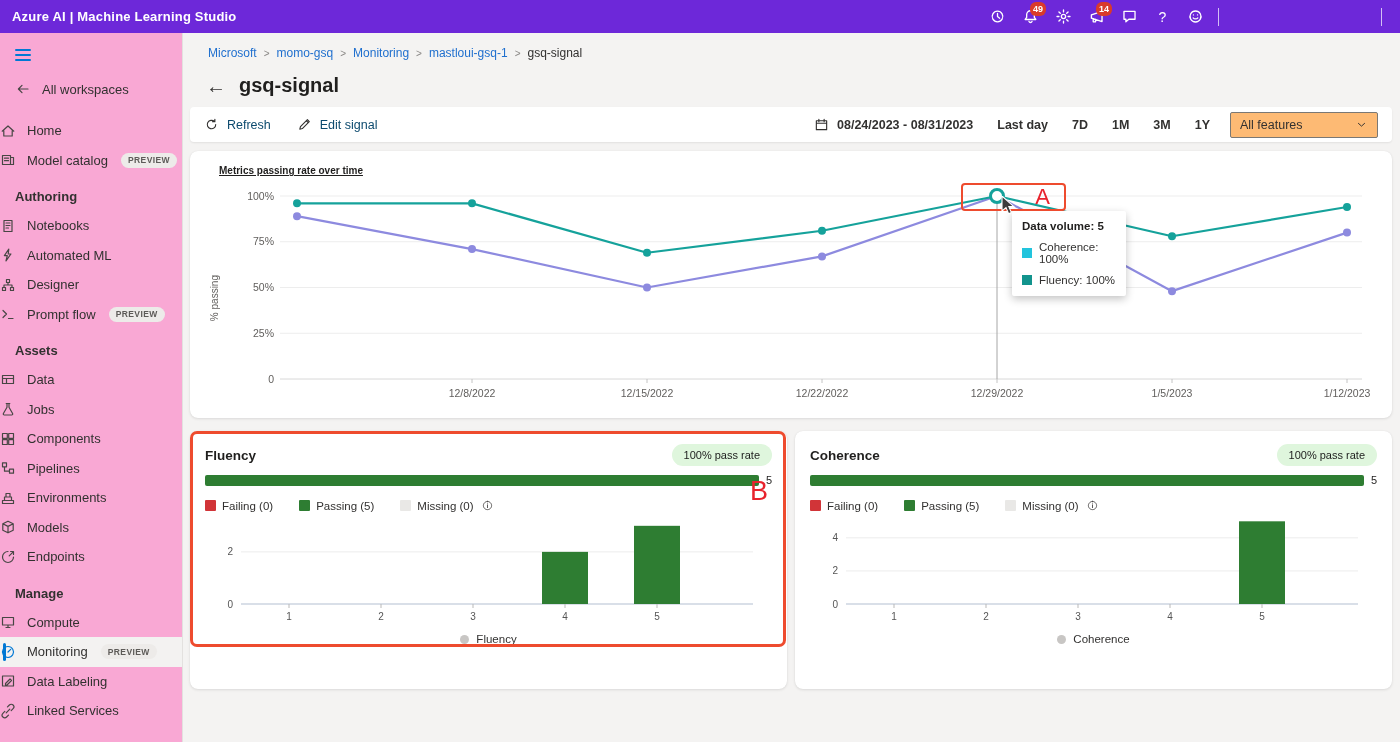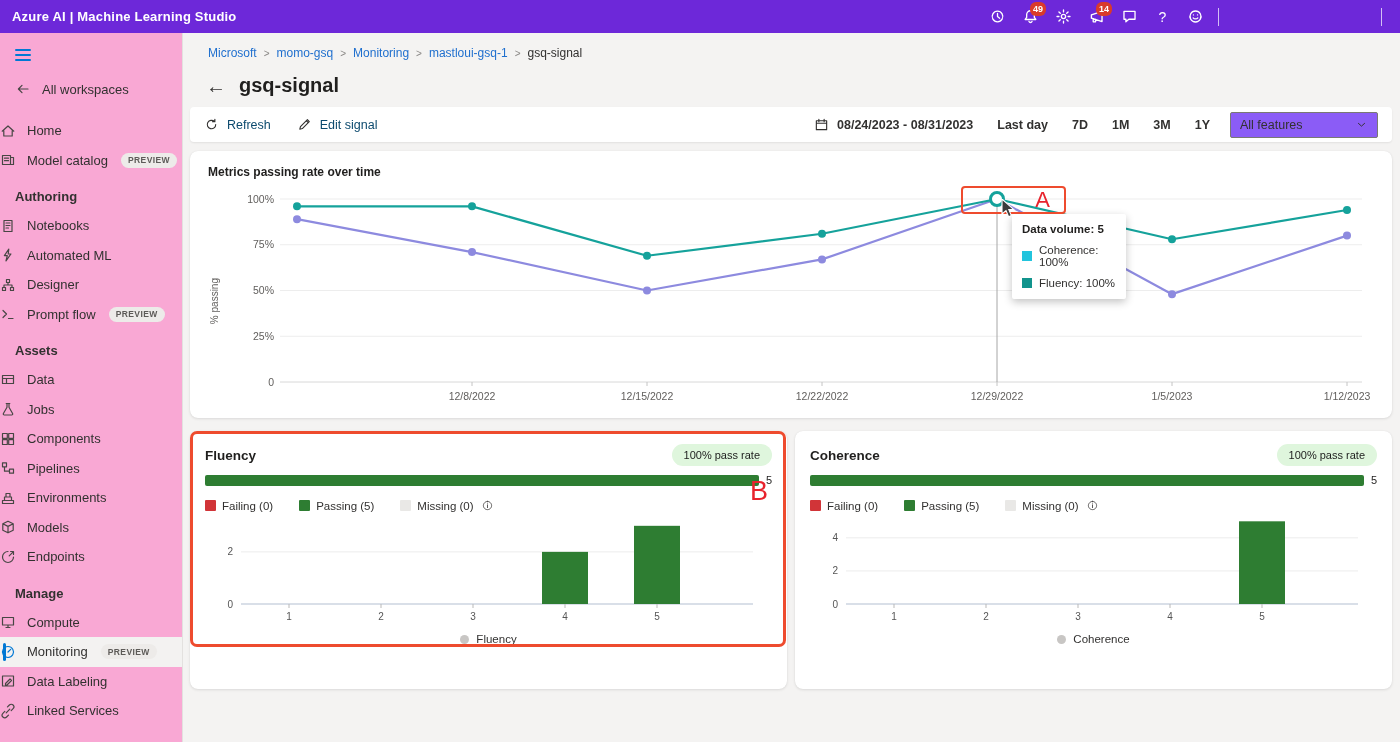--- a/index.html
+++ b/index.html
@@ -36,27 +36,27 @@
   #breadcrumb .sep { color:#8a8886; font-size:10px; }
   #titlerow { display:flex; align-items:center; gap:13px; padding:14px 0 0 16px; }
   #titlerow .back { font-size:20px; color:#323130; cursor:pointer; line-height:1; }
   #titlerow h1 { font-size:20px; font-weight:700; color:#201f1e; }
 
   #toolbar { margin-top:10px; height:35px; background:#fff; border-radius:4px; box-shadow:0 1px 2px rgba(0,0,0,.08); display:flex; align-items:center; padding:0 14px; }
   .cmd-btn { display:flex; align-items:flex-end; gap:8px; font-size:12.5px; color:#0c4a6e; margin-right:26px; cursor:pointer; }
   #toolbar .right { margin-left:auto; display:flex; align-items:center; }
   .daterange { display:flex; align-items:center; gap:8px; font-size:12.5px; font-weight:600; cursor:pointer; }
   .range-btn { font-size:12.5px; font-weight:600; margin-left:24px; cursor:pointer; }
-  .select { margin-left:20px; width:148px; height:26px; border:1px solid #7a7874; border-radius:2px; background:#8b5cf6; display:flex; align-items:center; justify-content:space-between; padding:0 9px; font-size:12.5px; cursor:pointer; }
+  .select { margin-left:20px; width:148px; height:26px; border:1px solid #7a7874; border-radius:2px; background:#fdba74; display:flex; align-items:center; justify-content:space-between; padding:0 9px; font-size:12.5px; cursor:pointer; }
 
   .card { background:#fff; border-radius:8px; box-shadow:0 1px 3px rgba(0,0,0,.10),0 0 1px rgba(0,0,0,.08); }
 
   
   #main-card { margin-top:9px; height:267px; padding:14px 16px 8px 16px; }
-  #main-card h2 { font-size:12px; font-weight:700; color:#201f1e; margin-left:2px; }
+  #main-card h2 { font-size:10px; font-weight:700; color:#201f1e; margin-left:13px;text-decoration:underline; }
   #chart-flex { display:flex; margin-top:8px; }
   #ylabel { width:16px; display:flex; align-items:center; justify-content:center; }
   #ylabel span { writing-mode:vertical-rl; transform:rotate(180deg); font-size:10px; color:#605e5c; }
   #chart-wrap { position:relative; flex:1; }
 
   
   #anno-a { position:absolute; left:739px; top:-1px; width:105px; height:28px; border:2.5px solid #ee4b2e; border-radius:4px; z-index:8; pointer-events:none; display:flex; align-items:center; justify-content:flex-end; padding-right:14px; }
   #anno-a .letter { color:#e8232d; font-size:22px; line-height:1; }
   #cursor { position:absolute; left:779px; top:12px; z-index:9; pointer-events:none; }
   #tooltip { position:absolute; left:790px; top:27px; width:114px; background:#fff; border-radius:2px; box-shadow:0 3px 9px rgba(0,0,0,.24); padding:9px 10px 10px 10px; z-index:7; }

